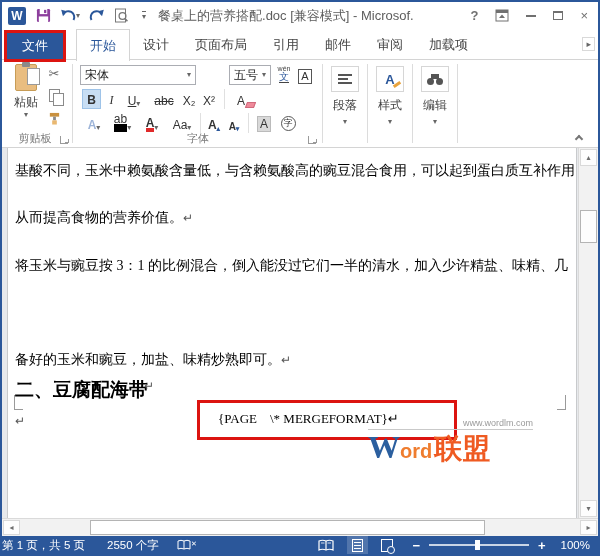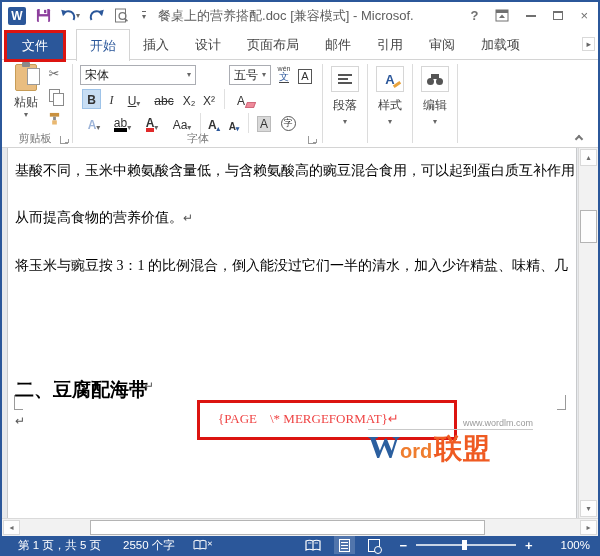--- a/index.html
+++ b/index.html
@@ -50,21 +50,21 @@
   .fontgrp .selbox{position:absolute;top:5px;height:20px;border:1px solid #abadb3;background:#fff;display:flex;align-items:center;font-size:12px;color:#222;padding:0 4px;}
   .selbox .caret{margin-left:auto;}
   .fbtn{position:absolute;height:20px;display:flex;align-items:flex-end;justify-content:center;padding-bottom:1px;font-size:12px;color:#333;}
   .rowsep{position:absolute;width:1px;background:#e0e0e0;height:20px;}
   .u-line{text-decoration:underline;}
   .phonetic{display:flex;flex-direction:column;align-items:center;line-height:1;}
   .phonetic .top{font-size:7px;color:#444;}
   .phonetic .bot{font-size:10px;color:#2b579a;border-bottom:1px solid #444;}
   .abox{border:1px solid #555;font-size:11px;padding:0 2px;line-height:13px;color:#333;}
   .active-toggle{background:#c8def4;border:1px solid #9ec3e8;}
-  .hl-label{border-bottom:4px solid #000000;line-height:10px;}
+  .hl-label{border-bottom:8px solid #000000;line-height:10px;}
   .fc-label{border-bottom:4px solid #e02a2a;line-height:10px;font-weight:bold;}
   .fx-label{color:#9db4d8;font-weight:bold;}
   .eraser{display:inline-block;width:9px;height:6px;background:#ef8a9a;border:1px solid #d06a7d;transform:skewX(-20deg);margin-left:1px;}
   .tiny-caret-up{font-size:7px;color:#2b579a;vertical-align:super;line-height:1;}
   .tiny-caret-dn{font-size:7px;color:#2b579a;vertical-align:super;line-height:1;}
   .shade-label{background:#d9d9d9;padding:0 2px;border:1px solid #bbb;}
   .enclose-label{border:1px solid #555;border-radius:50%;width:15px;height:15px;display:flex;align-items:center;justify-content:center;font-size:9px;}
   
   .cgroup{position:absolute;top:0;width:44px;height:88px;display:flex;flex-direction:column;align-items:center;}
   .cgroup .iconbox{margin-top:6px;width:28px;height:26px;border:1px solid #d6d6d6;display:flex;align-items:center;justify-content:center;}
@@ -85,21 +85,21 @@
   .docarea{position:absolute;left:0;top:146px;right:0;bottom:36px;background:#e7e9ec;}
   .page{position:absolute;left:5px;right:21px;top:0;bottom:0;background:#fff;border-left:1px solid #c8cacc;border-right:1px solid #c8cacc;}
   .docline{position:absolute;left:7px;right:8px;font-family:"Liberation Serif",serif;font-size:14px;color:#000;white-space:nowrap;}
   .docline .pmark{color:#555;font-size:12px;}
   .heading{font-weight:bold;font-size:19px;}
   .pmark-abs{position:absolute;font-family:"Liberation Serif",serif;font-size:12px;color:#555;}
   .corner{position:absolute;width:9px;height:15px;}
   .corner.l{border-left:1px solid #9a9a9a;border-bottom:1px solid #9a9a9a;}
   .corner.r{border-right:1px solid #9a9a9a;border-bottom:1px solid #9a9a9a;}
   .fieldbox{position:absolute;left:189px;top:252px;width:260px;height:40px;border:3px solid #dc1410;}
-  .fieldtext{position:absolute;left:18px;top:8px;font-family:"Liberation Serif",serif;font-size:13px;color:#ef4444;white-space:pre;}
+  .fieldtext{position:absolute;left:18px;top:8px;font-family:"Liberation Serif",serif;font-size:13px;color:#000000;white-space:pre;}
   .watermark{position:absolute;left:360px;top:270px;width:165px;}
   .wm-url{display:block;text-align:right;font-size:9px;color:#9a9a9a;border-bottom:1px solid #c9c9c9;padding-bottom:1px;}
   .wm-logo{display:flex;align-items:baseline;justify-content:flex-start;margin-top:0;}
   .wm-w{font-family:"Liberation Serif",serif;font-weight:bold;font-size:32px;color:#2b5f9f;line-height:1;}
   .wm-ord{font-weight:bold;font-size:20px;color:#ef7d2f;}
   .wm-cn{font-weight:bold;font-size:28px;color:#ef5a21;margin-left:2px;}
   
   .vscroll{position:absolute;right:0;top:0;bottom:0;width:20px;background:#f2f2f2;border-left:1px solid #dadada;}
   .sbtn{position:absolute;left:1px;right:1px;height:17px;background:#fdfdfd;border:1px solid #d9d9d9;display:flex;align-items:center;justify-content:center;font-size:8px;color:#6e6e6e;}
   .vthumb{position:absolute;left:1px;right:1px;top:62px;height:33px;background:#fdfdfd;border:1px solid #b4b4b4;}
@@ -177,25 +177,24 @@
       <span class="wc close-glyph">×</span>
     </div>
   </div>
 
   <div class="tabrow">
     <div class="file-wrap">
       <div class="file-tab">文件</div>
     </div>
     <div class="tabs">
       <span class="tab active">开始</span>
-      <span class="tab">插入</span>
       <span class="tab">设计</span>
       <span class="tab">页面布局</span>
+      <span class="tab">引用</span>
       <span class="tab">邮件</span>
-      <span class="tab">引用</span>
       <span class="tab">审阅</span>
       <span class="tab">加载项</span>
     </div>
     <span class="tab-overflow">▸</span>
   </div>
 
   <div class="ribbon">
 
     <div>
       <div class="paste-btn">
@@ -348,20 +347,21 @@
     <span class="collapse-ribbon">
         <i></i>
       </span>
   </div>
 
   <div class="docarea">
     <div class="page">
       <span class="docline" style="top:14px;">基酸不同，玉米中赖氨酸含量低，与含赖氨酸高的豌豆混合食用，可以起到蛋白质互补作用，</span>
       <span class="docline" style="top:61px;"><span>从而提高食物的营养价值。</span><span class="pmark">↵</span></span>
       <span class="docline" style="top:109px;text-align:center;">将玉米与豌豆按 3：1 的比例混合，倒入能没过它们一半的清水，加入少许精盐、味精、几</span>
+      <span class="docline" style="top:203px;"><span>备好的玉米和豌豆，加盐、味精炒熟即可。</span><span class="pmark">↵</span></span>
       <span class="docline heading" style="top:229px;">二、豆腐配海带</span>
       <span class="pmark-abs" style="left:136px;top:231px;">↵</span>
 
       <i class="corner l" style="left:6px;top:247px;"></i>
       <i class="corner r" style="right:10px;top:247px;"></i>
       <span class="pmark-abs" style="left:7px;top:266px;">↵</span>
 
       <div class="fieldbox">
         <span class="fieldtext"><span>{PAGE    \* MERGEFORMAT}</span><span>↵</span></span>
       </div>
@@ -391,21 +391,21 @@
     <span class="hbtn" style="left:1px;">
         <span>◂</span>
       </span>
     <span class="hthumb"></span>
     <span class="hbtn" style="right:1px;">
         <span>▸</span>
       </span>
   </div>
 
   <div class="statusbar">
-    <span class="sb-item" style="margin-left:16px;">第 1 页，共 5 页</span>
+    <span class="sb-item" style="margin-left:0;">第 1 页，共 5 页</span>
     <span class="sb-item" style="margin-left:22px;">2550 个字</span>
     <span class="proof">
       <svg width="14" height="12" viewBox="0 0 14 12">
           <path d="M1 2 Q4 0.6 7 2 Q10 0.6 13 2 V10 Q10 8.6 7 10 Q4 8.6 1 10 Z" fill="none" stroke="#fff" stroke-width="1"></path>
           <line x1="7" y1="2" x2="7" y2="10" stroke="#fff" stroke-width="1"></line>
         </svg>
       <span style="position:absolute;right:-4px;top:1px;font-size:7px;">✕</span>
     </span>
     <span class="viewbtn" style="margin-left:auto;">
       <svg width="16" height="13" viewBox="0 0 16 13">
@@ -425,16 +425,16 @@
     <span class="viewbtn" style="margin-left:8px;margin-right:14px;">
       <span class="web-ic">
           <i></i>
         </span>
     </span>
     <span class="zoom-minus">−</span>
     <span class="zoom-track">
         <span class="zoom-thumb"></span>
       </span>
     <span class="zoom-plus">+</span>
-    <span class="sb-item" style="margin-left:28px;margin-right:8px;">100%</span>
+    <span class="sb-item" style="margin-left:15px;margin-right:8px;">100%</span>
   </div>
 
 </div>
 
 </body></html>

